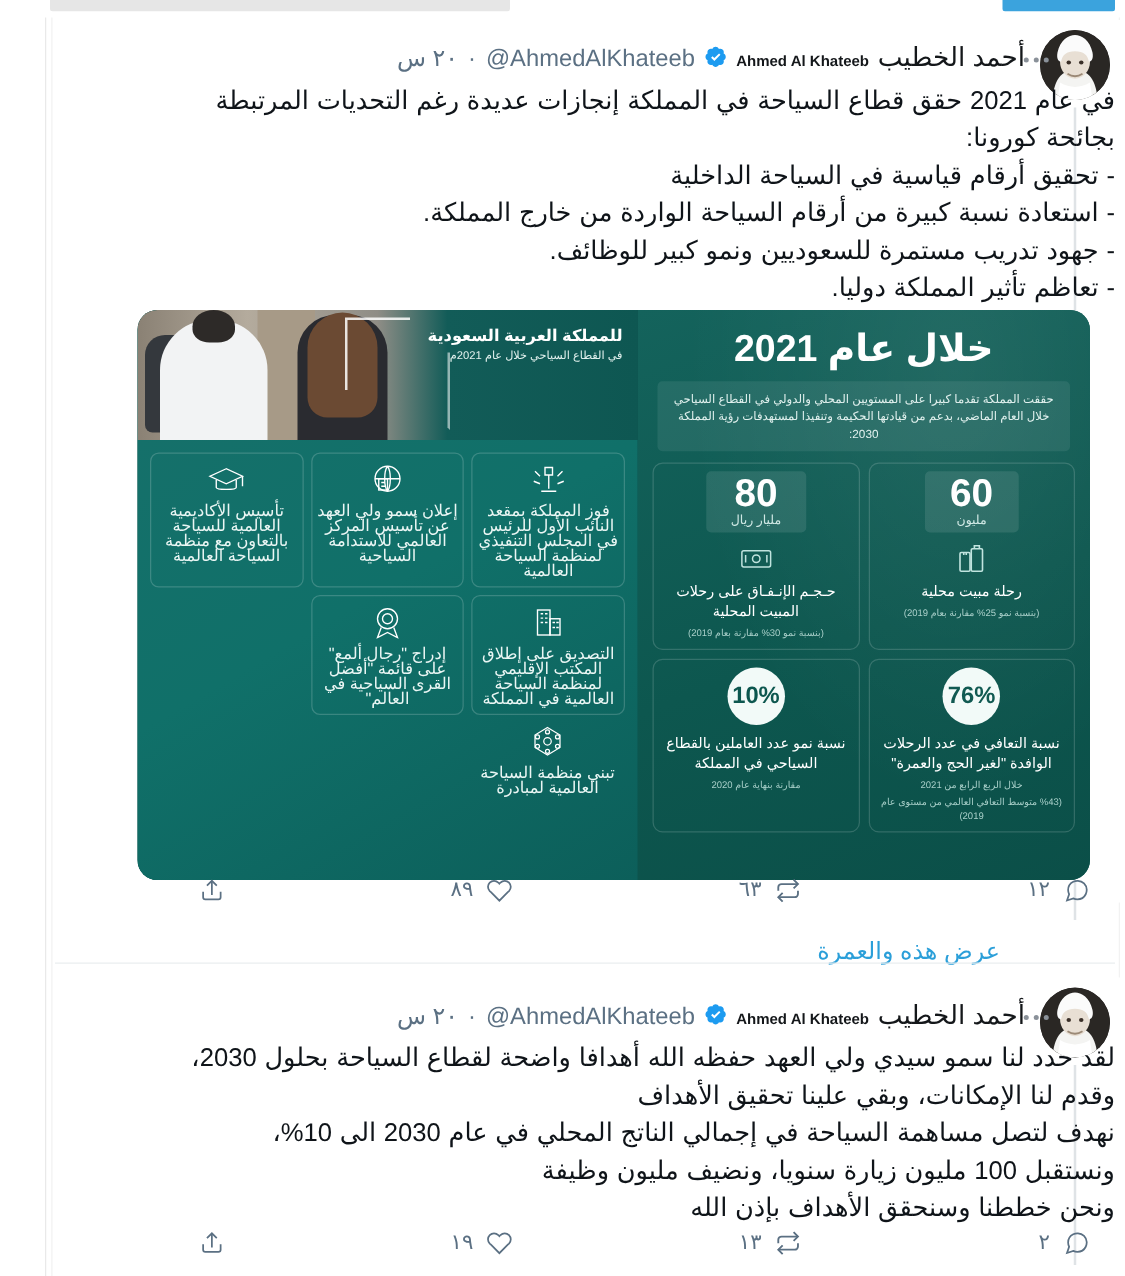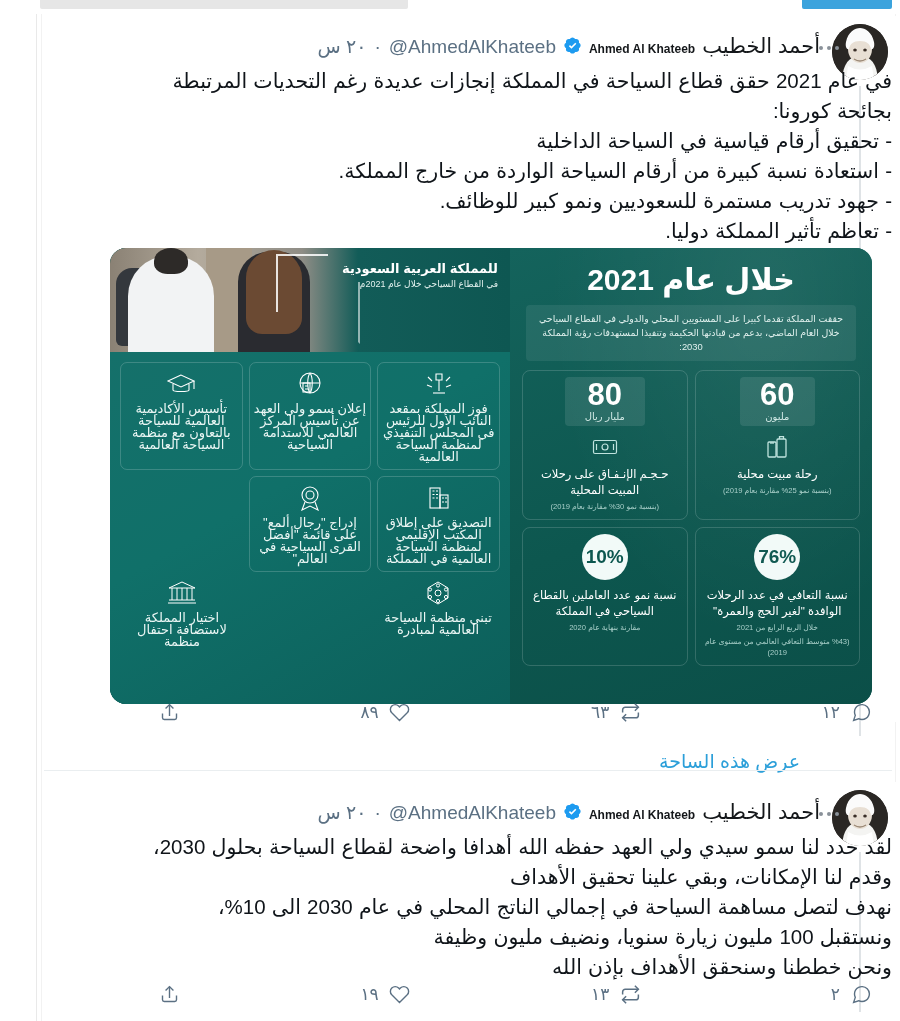--- a/index.html
+++ b/index.html
@@ -693,30 +693,20 @@
                       <circle cx="22" cy="9.5" r="1.6"></circle>
                     <circle cx="22" cy="17" r="1.6"></circle>
                       <circle cx="14" cy="21" r="1.6"></circle>
                     <circle cx="6" cy="17" r="1.6"></circle>
                       <circle cx="6" cy="9.5" r="1.6"></circle>
                   </svg>
                 </div>
                 <div class="ach-txt">تبني منظمة السياحة العالمية لمبادرة</div>
               </div>
               <div class="ach-row2"></div>
-              <div class="ach-row2">
-                <div class="ach-ico">
-                  <svg width="30" height="26" viewBox="0 0 30 26" fill="none" stroke="#fff" stroke-width="1">
-                    <path d="M2 8h26M2 8l13-6 13 6"></path>
-                    <path d="M5 8v12M10 8v12M15 8v12M20 8v12M25 8v12"></path>
-                    <path d="M2 20h26M1 23h28"></path>
-                  </svg>
-                </div>
-                <div class="ach-txt">اختيار المملكة لاستضافة احتفال منظمة</div>
-              </div>
             </div>
           </div>
 
         </div>
       </div>
 
       <div class="actions" id="actions-1">
         <div class="act">
           <span class="ic">
             <svg width="21" height="21" viewBox="0 0 24 24" fill="none" stroke="#5b7083" stroke-width="1.6">
@@ -751,21 +741,21 @@
           <span class="ic">
             <svg width="21" height="21" viewBox="0 0 24 24" fill="none" stroke="#5b7083" stroke-width="1.6">
               <path d="M4 13v5a2 2 0 002 2h12a2 2 0 002-2v-5"></path>
               <path d="M12 16V3"></path>
               <path d="M7.5 7.5L12 3l4.5 4.5"></path>
             </svg>
           </span>
         </div>
       </div>
 
-      <div class="show-thread">عرض هذه الساحة</div>
+      <div class="show-thread">عرض هذه والعمرة</div>
 
     </div>
   </div>
 
   <div class="divider" id="divider-1"></div>
 
   <div class="tweet" id="tweet-2">
     <div class="tweet-inner">
 
       <div class="avatar">

